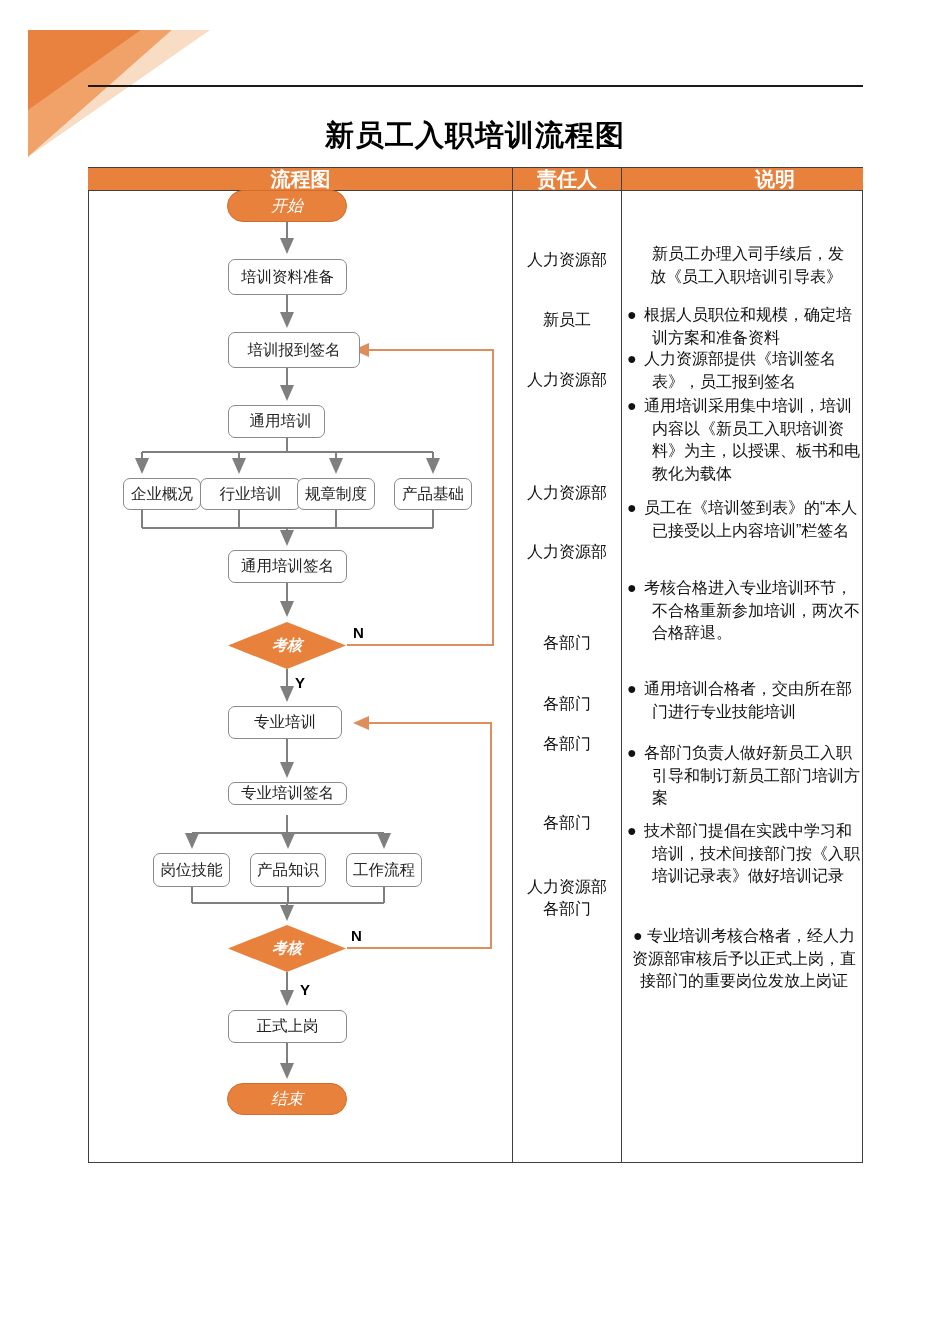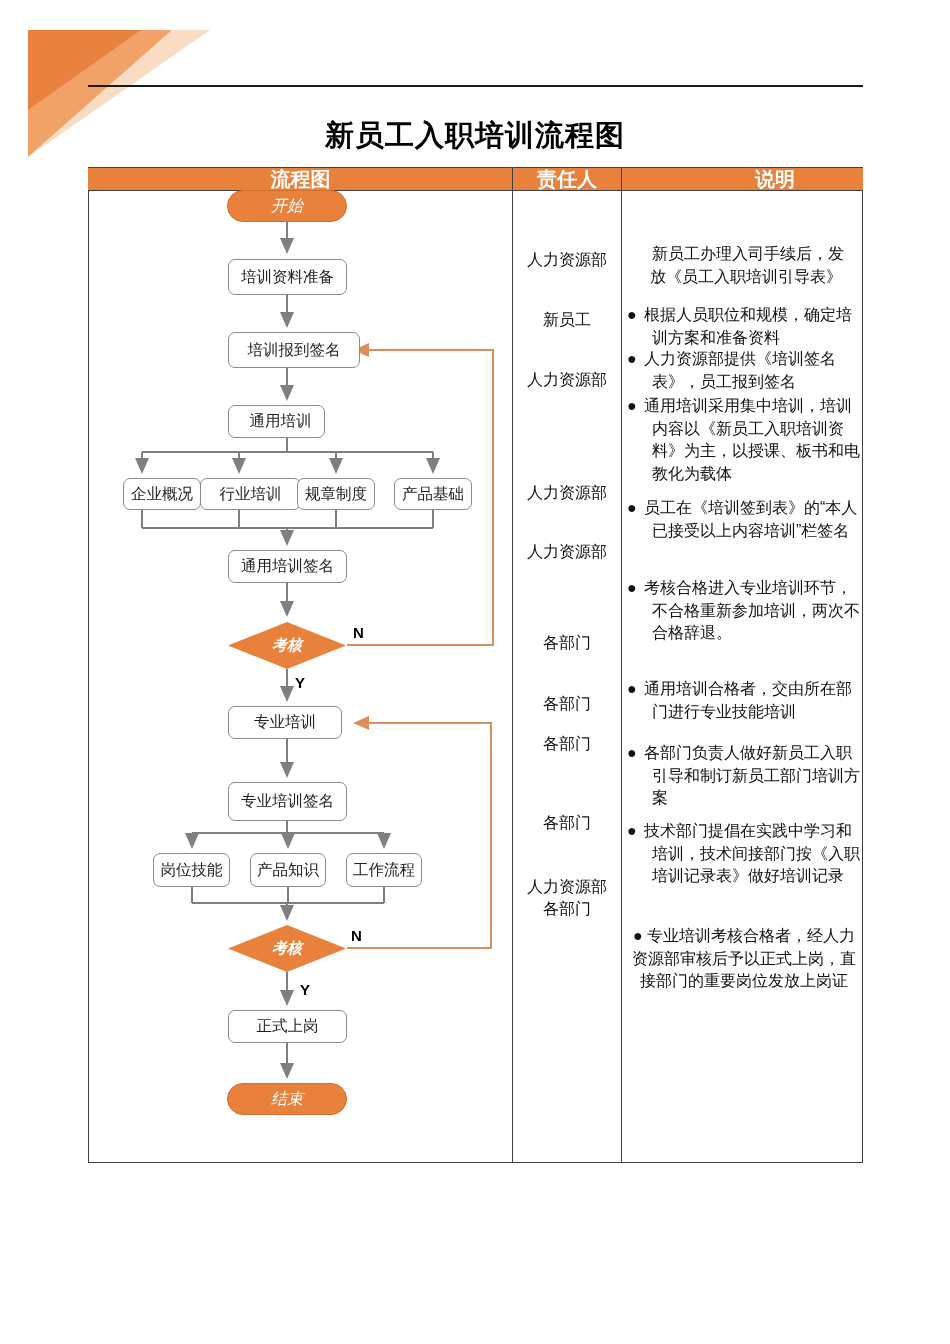--- a/index.html
+++ b/index.html
@@ -127,21 +127,21 @@
   <div class="fbox" style="left:297px;top:478px;width:78px;height:32px;">规章制度</div>
   <div class="fbox" style="left:394px;top:478px;width:78px;height:32px;">产品基础</div>
 
   <div class="fbox" style="left:228px;top:550px;width:119px;height:33px;">通用培训签名</div>
 
   <div class="diamond" style="left:228px;top:622px;">考核</div>
   <div class="ny" style="left:353px;top:624px;">N</div>
   <div class="ny" style="left:295px;top:674px;">Y</div>
 
   <div class="fbox" style="left:228px;top:706px;width:114px;height:33px;">专业培训</div>
-  <div class="fbox" style="left:228px;top:782px;width:119px;height:39px;">专业培训签名</div>
+  <div class="fbox" style="left:228px;top:782px;width:119px;height:23px;">专业培训签名</div>
 
   <div class="fbox" style="left:153px;top:853px;width:77px;height:34px;">岗位技能</div>
   <div class="fbox" style="left:250px;top:853px;width:76px;height:34px;">产品知识</div>
   <div class="fbox" style="left:346px;top:853px;width:76px;height:34px;">工作流程</div>
 
   <div class="diamond" style="left:228px;top:925px;">考核</div>
   <div class="ny" style="left:351px;top:927px;">N</div>
   <div class="ny" style="left:300px;top:981px;">Y</div>
 
   <div class="fbox" style="left:228px;top:1010px;width:119px;height:33px;">正式上岗</div>

